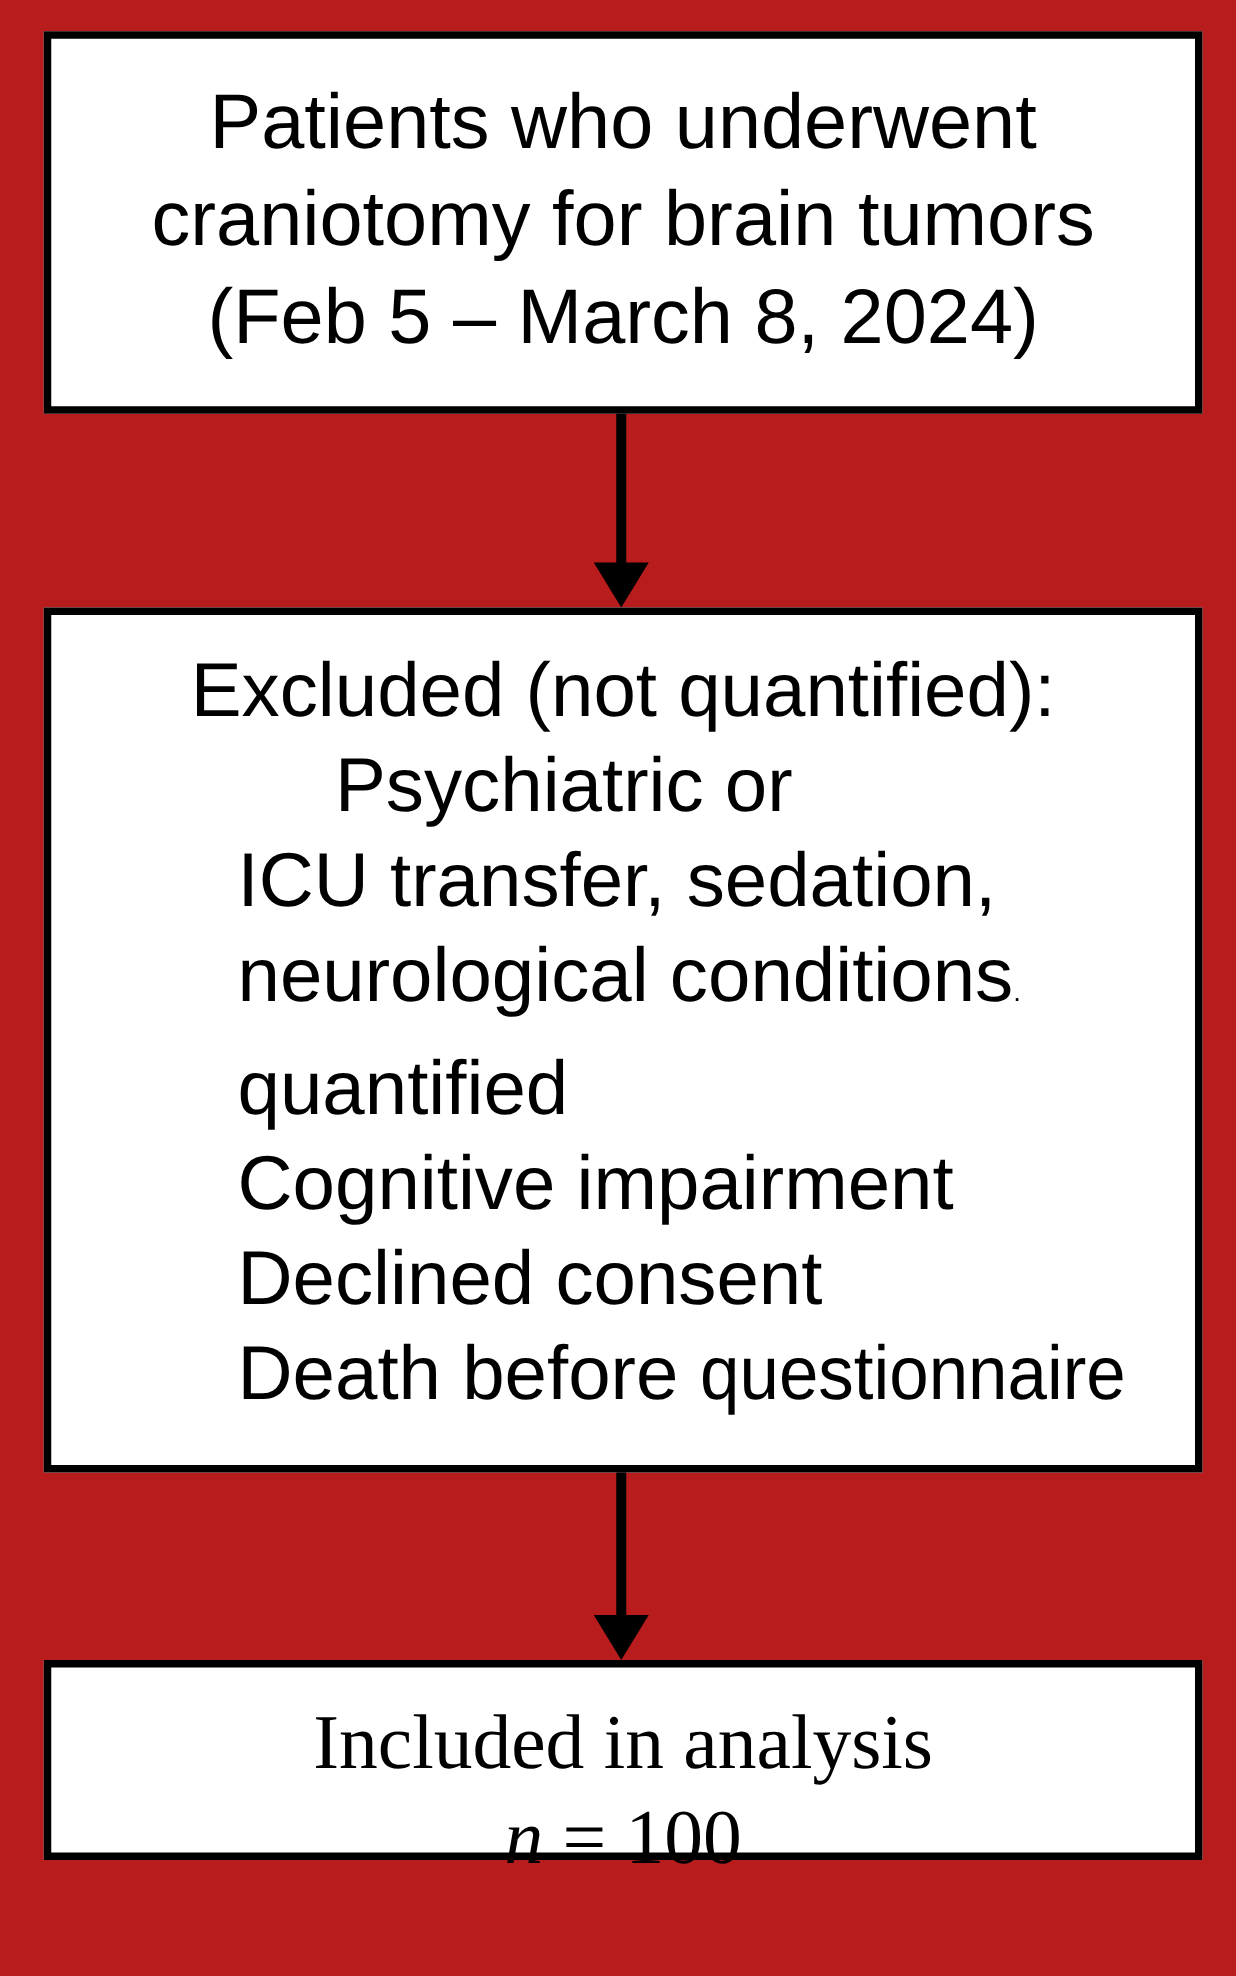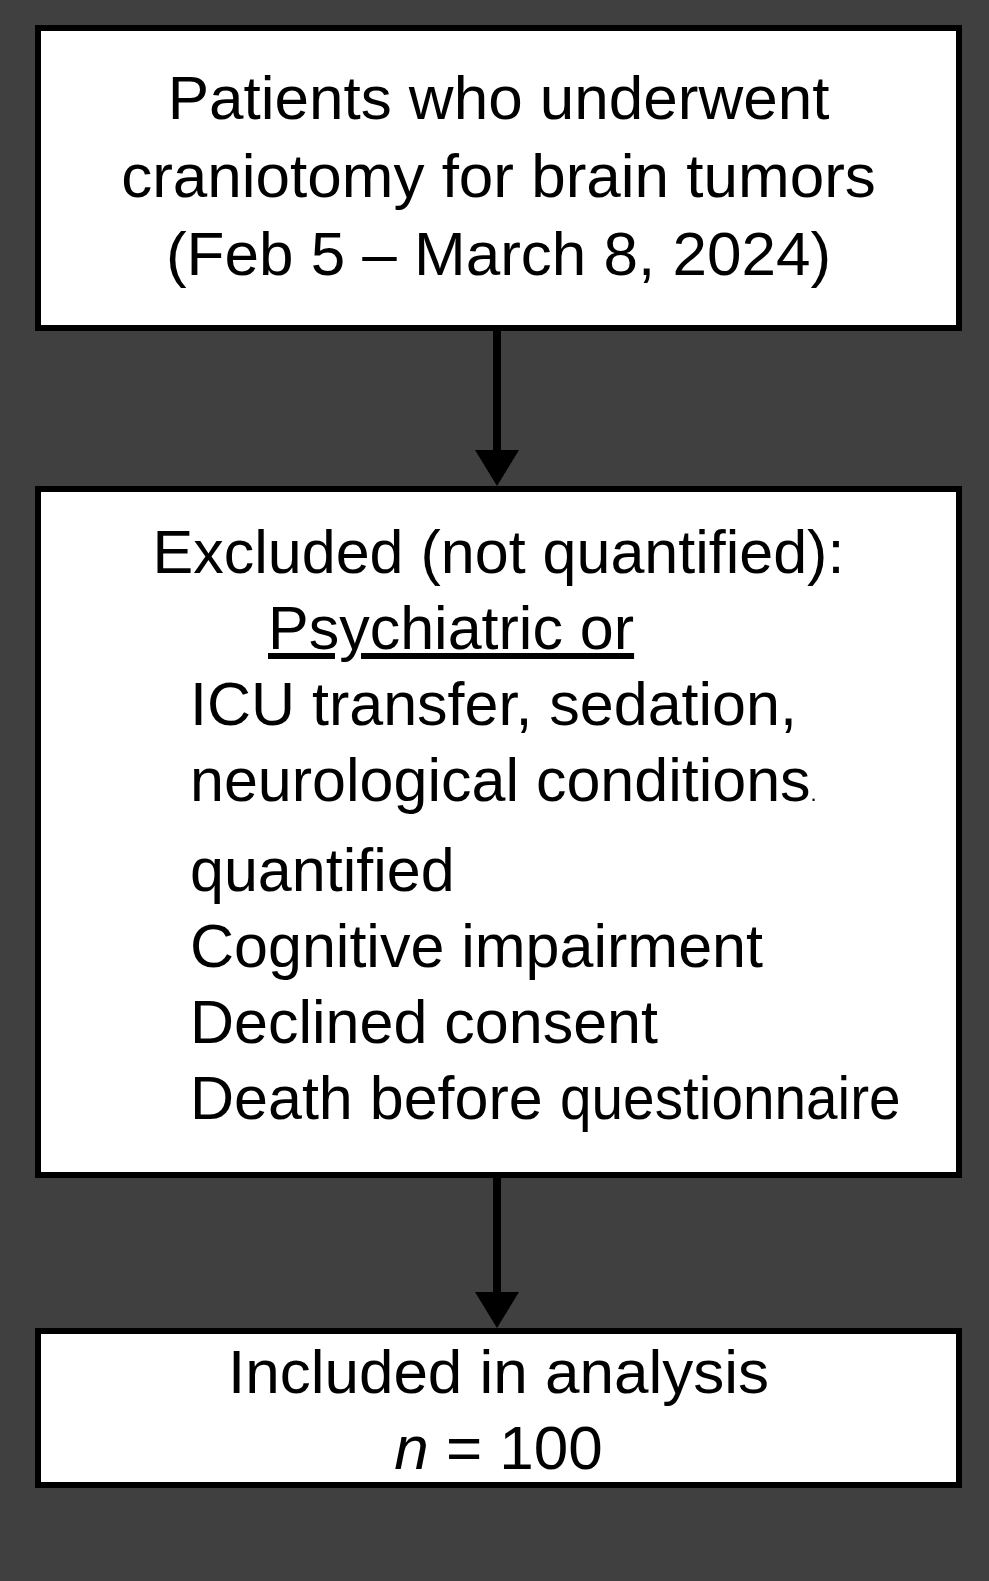--- a/index.html
+++ b/index.html
@@ -4,21 +4,21 @@
 <style>
   html, body {
     margin: 0;
     padding: 0;
     background: #ffffff;
   }
   .canvas {
     position: relative;
     width: 989px;
     height: 1581px;
-    background: #404040;
+    background: #b91c1c;
     font-family: "Liberation Sans", sans-serif;
     color: #000000;
     overflow: hidden;
   }
   .box {
     position: absolute;
     left: 35px;
     width: 927px;
     border: 6px solid #000000;
     background: #ffffff;
@@ -45,35 +45,36 @@
   .box2 .header {
     text-align: center;
     white-space: nowrap;
   }
   .box2 .item {
     margin-left: 149px;
     white-space: nowrap;
   }
   .box2 .item.indent {
     margin-left: 227px;
-    text-decoration: underline;
   }
   .tiny-mark {
     font-size: 22px;
   }
   .condensed {
     display: inline-block;
     transform: scaleX(0.93);
     transform-origin: left center;
   }
   .box3 {
     top: 1328px;
     height: 160px;
+    padding-top: 22px;
     font-size: 62px;
     line-height: 76px;
+    font-family: Liberation Serif, serif;
   }
   .box3 .line {
     text-align: center;
     white-space: nowrap;
   }
   .var-italic {
     font-style: italic;
   }
   .arrow-line {
     position: absolute;

